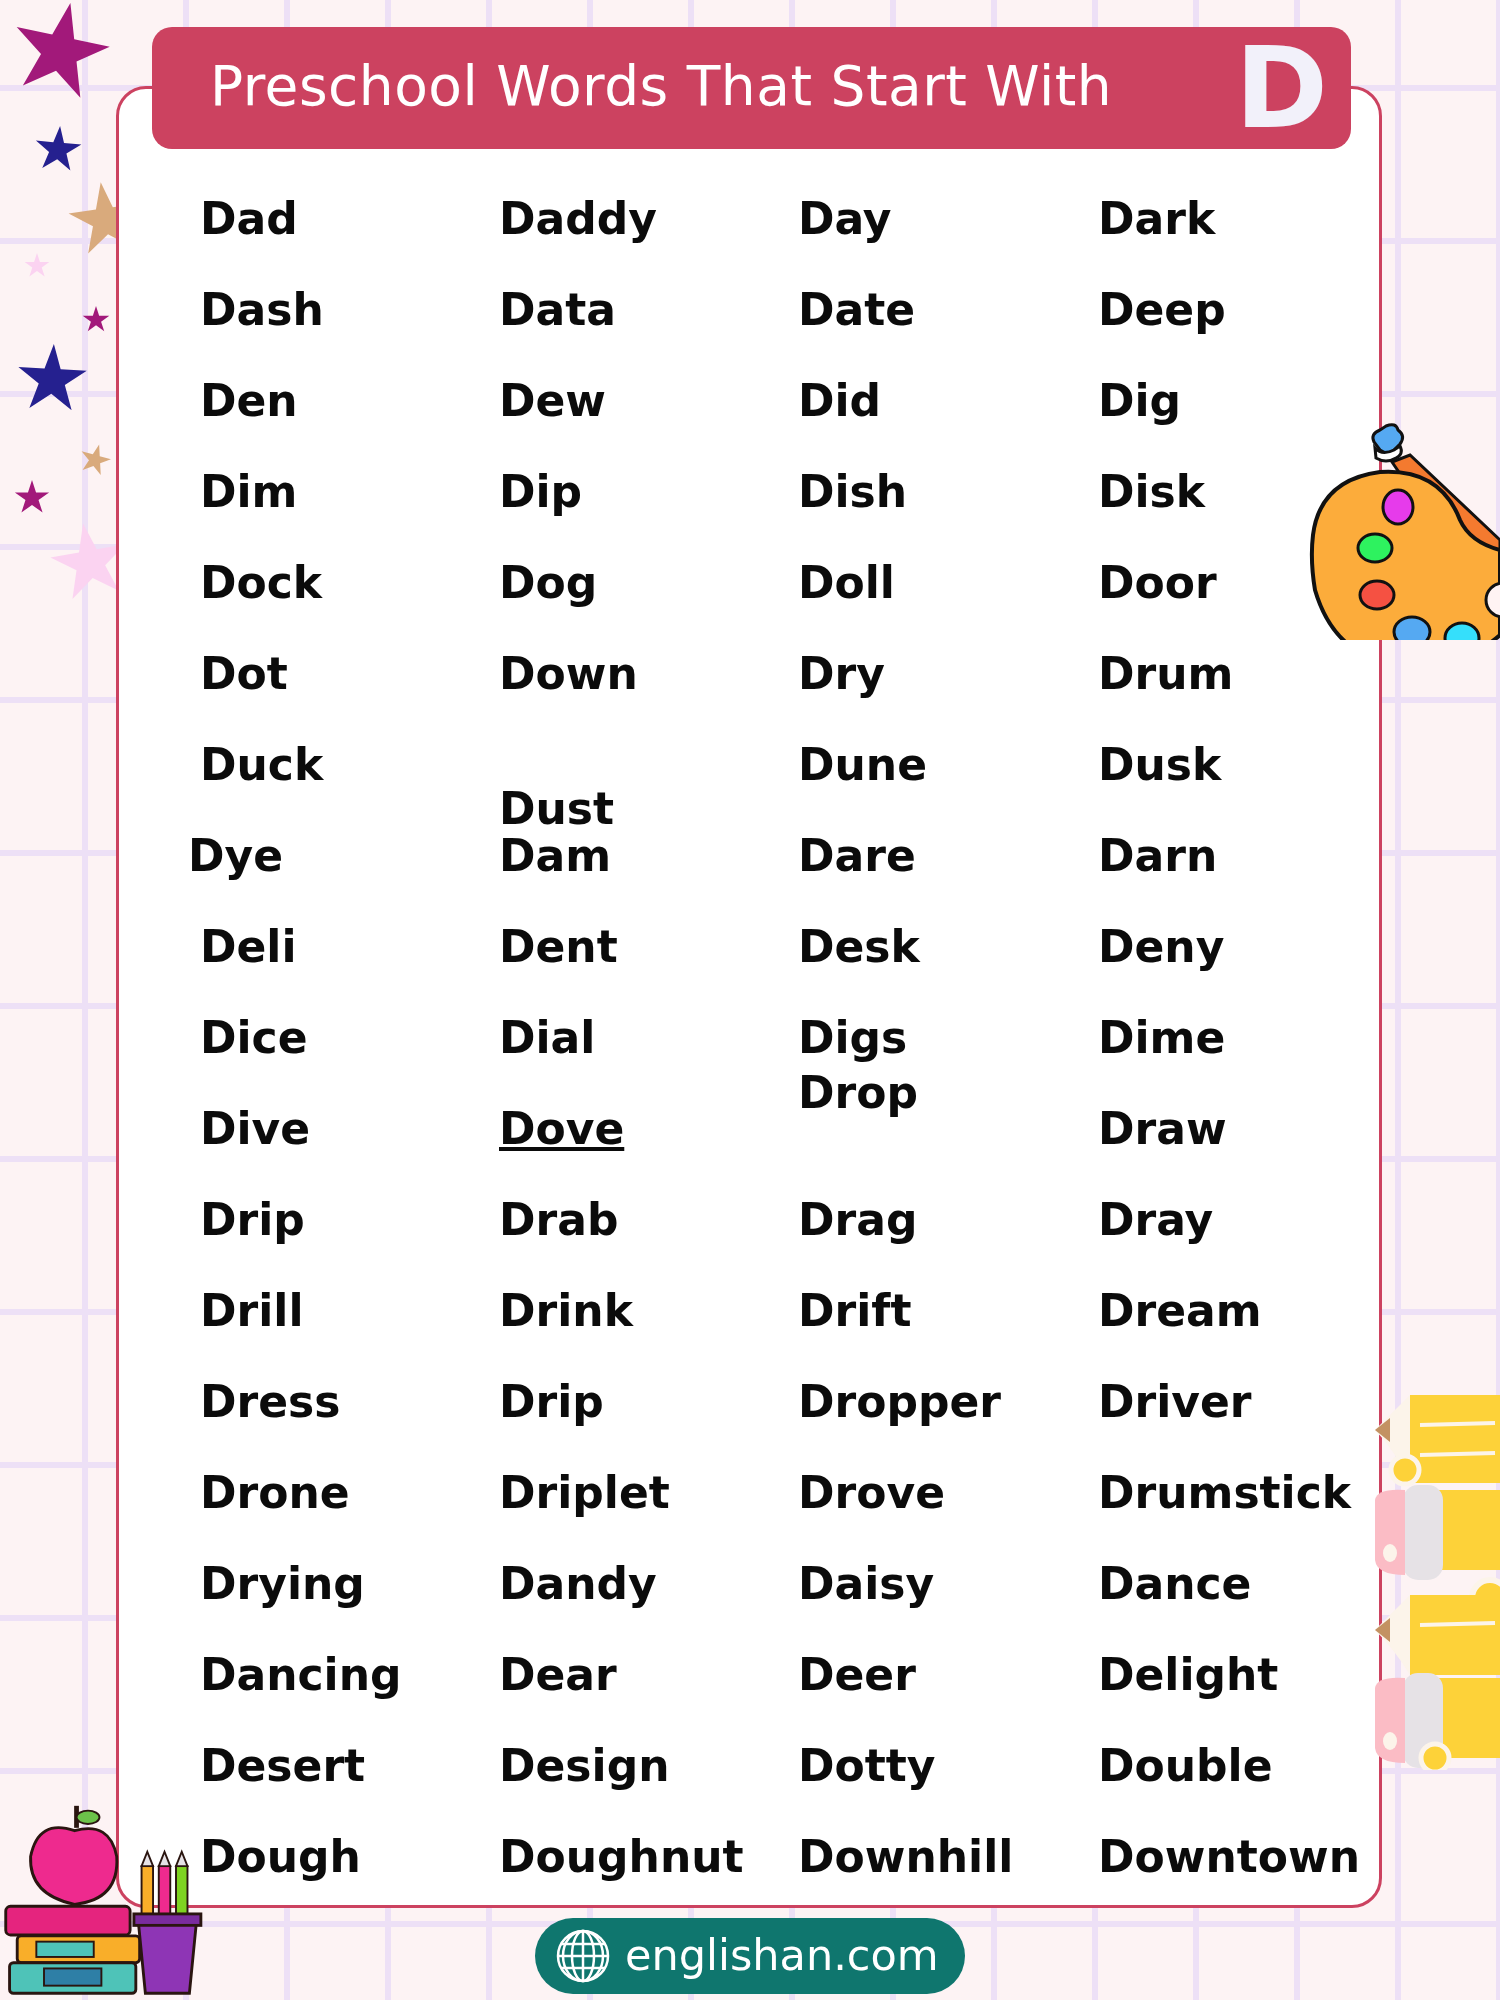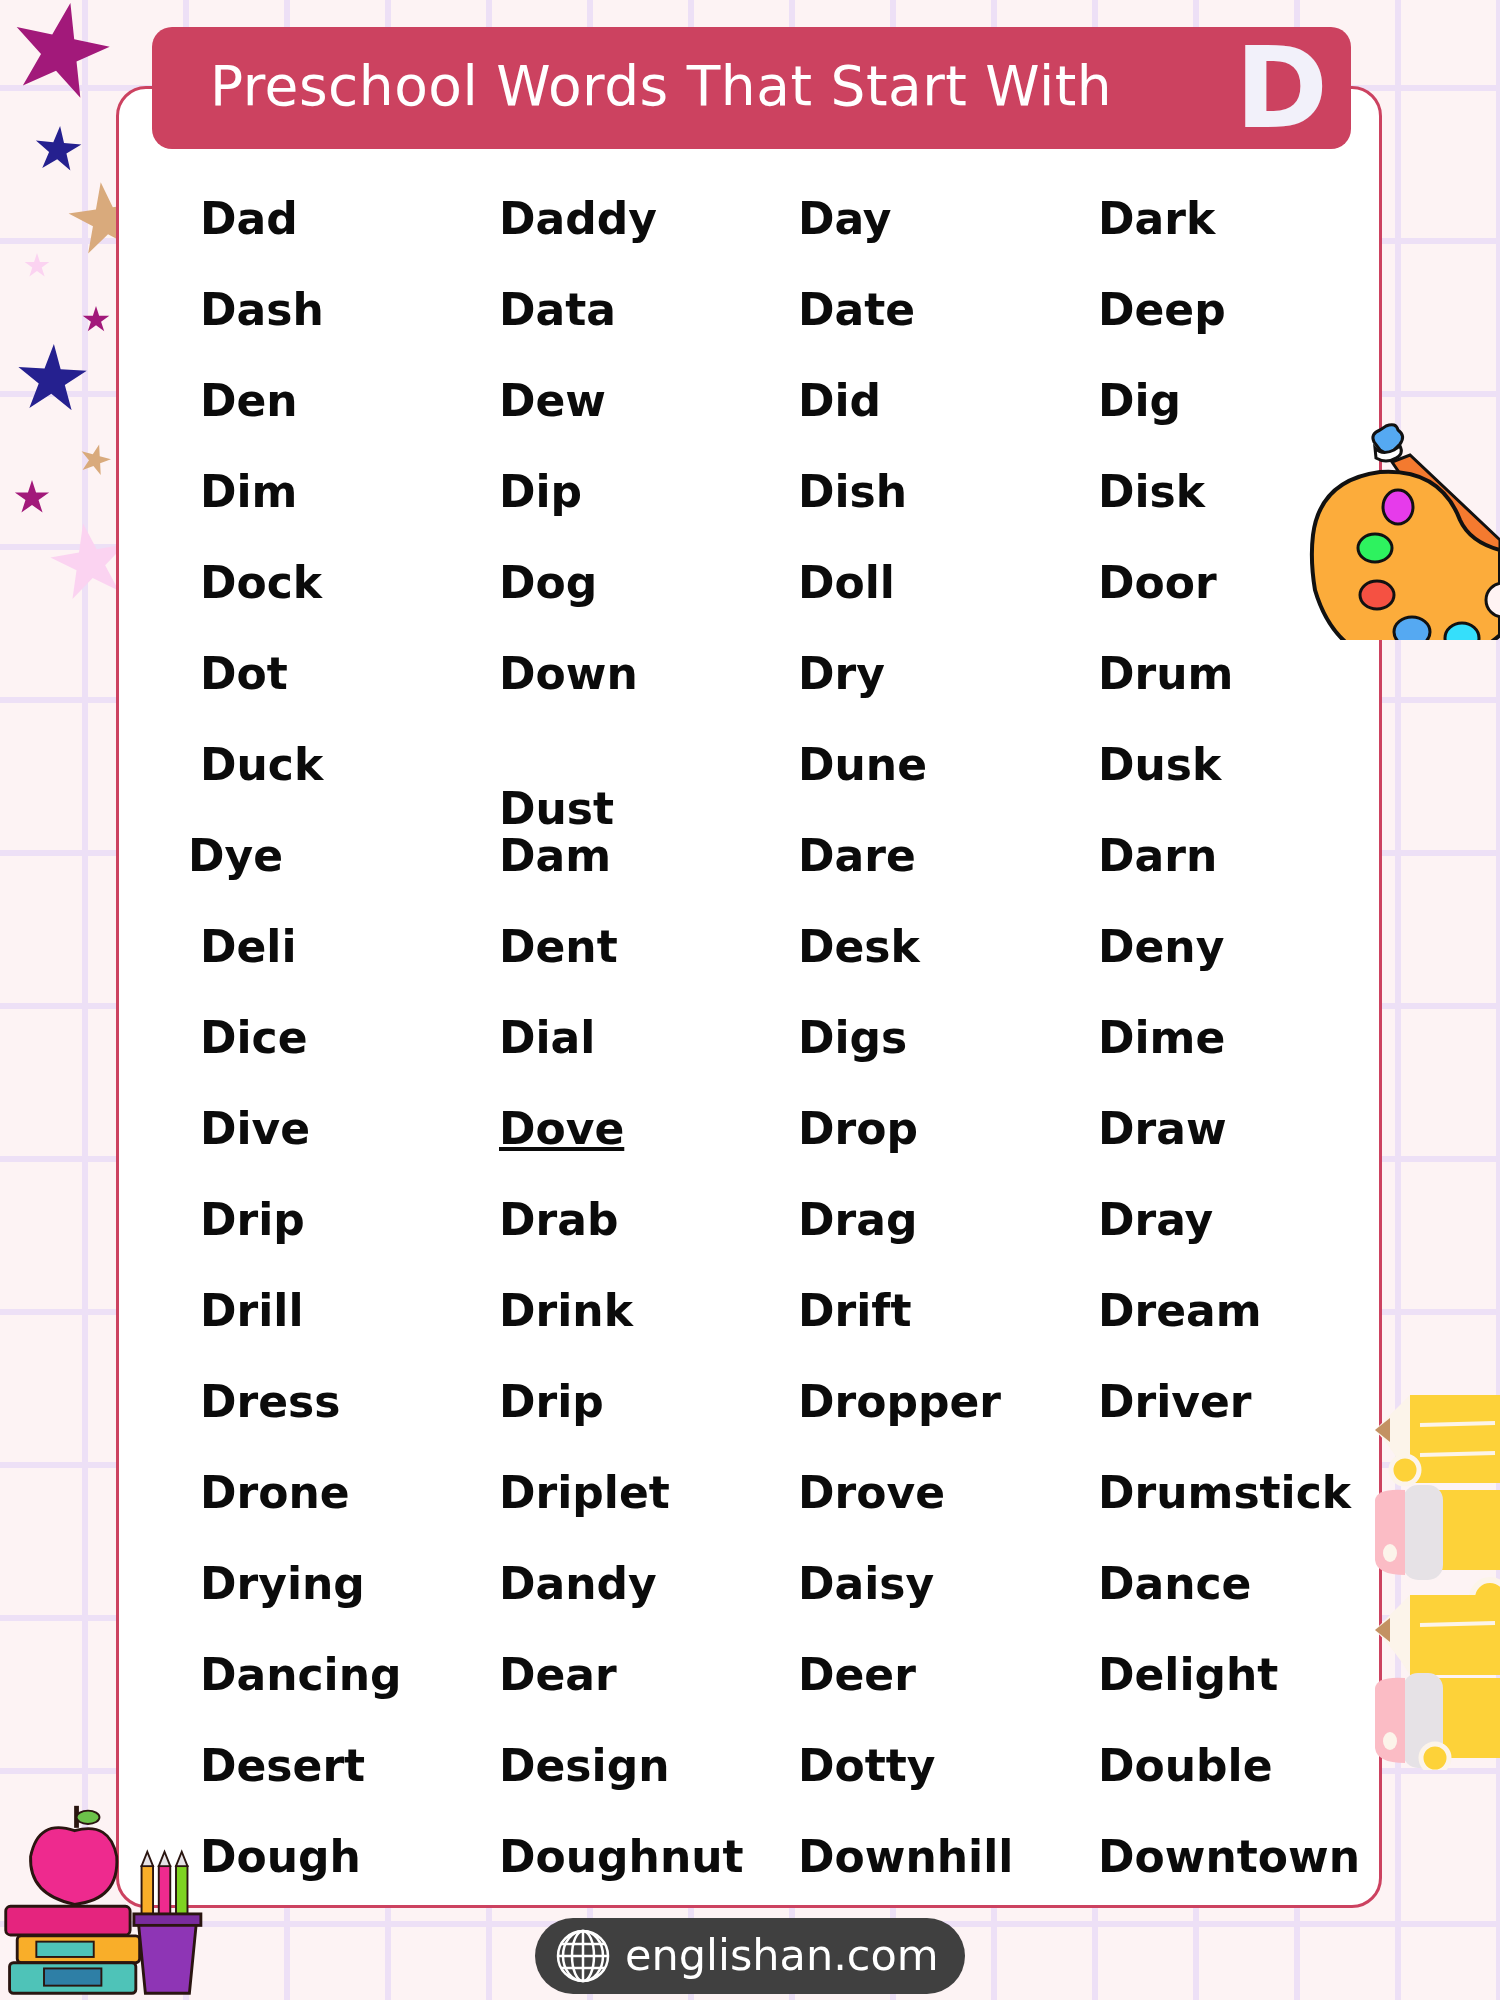--- a/index.html
+++ b/index.html
@@ -34,21 +34,21 @@
   }
   .grid {
     position: absolute; left: 0; top: 0; width: 1344px; height: 2000px;
   }
   .word {
     position: absolute; font-family: "DejaVu Sans", sans-serif; font-weight: bold;
     font-size: 44px; color: #0B0B0B; white-space: nowrap; line-height: 50px;
   }
   .footer-pill {
     position: absolute; left: 535px; top: 1918px; width: 430px; height: 76px;
-    background: #404040; border-radius: 38px; display: flex; align-items: center;
+    background: #0f766e; border-radius: 38px; display: flex; align-items: center;
   }
   .footer-pill svg { position: absolute; left: 20px; top: 10px; }
   .footer-text {
     position: absolute; left: 90px; top: 10px; color: #FFFFFF;
     font-family: "DejaVu Sans", sans-serif; font-size: 43px; line-height: 54px;
   }
   .deco { position: absolute; }
 </style>
 </head>
 <body>
@@ -180,21 +180,21 @@
     <span class="word" style="left: 200px; top: 922px;">Deli</span>
     <span class="word" style="left: 499px; top: 922px;">Dent</span>
     <span class="word" style="left: 798px; top: 922px;">Desk</span>
     <span class="word" style="left: 1098px; top: 922px;">Deny</span>
     <span class="word" style="left: 200px; top: 1013px;">Dice</span>
     <span class="word" style="left: 499px; top: 1013px;">Dial</span>
     <span class="word" style="left: 798px; top: 1013px;">Digs</span>
     <span class="word" style="left: 1098px; top: 1013px;">Dime</span>
     <span class="word" style="left: 200px; top: 1104px;">Dive</span>
     <span class="word" style="left: 499px; top: 1104px; text-decoration: underline;">Dove</span>
-    <span class="word" style="left: 798px; top: 1104px; text-align: right;">Drop</span>
+    <span class="word" style="left: 798px; top: 1068px; text-align: right;">Drop</span>
     <span class="word" style="left: 1098px; top: 1104px;">Draw</span>
     <span class="word" style="left: 200px; top: 1195px;">Drip</span>
     <span class="word" style="left: 499px; top: 1195px;">Drab</span>
     <span class="word" style="left: 798px; top: 1195px;">Drag</span>
     <span class="word" style="left: 1098px; top: 1195px;">Dray</span>
     <span class="word" style="left: 200px; top: 1286px;">Drill</span>
     <span class="word" style="left: 499px; top: 1286px;">Drink</span>
     <span class="word" style="left: 798px; top: 1286px;">Drift</span>
     <span class="word" style="left: 1098px; top: 1286px;">Dream</span>
     <span class="word" style="left: 200px; top: 1377px;">Dress</span>

